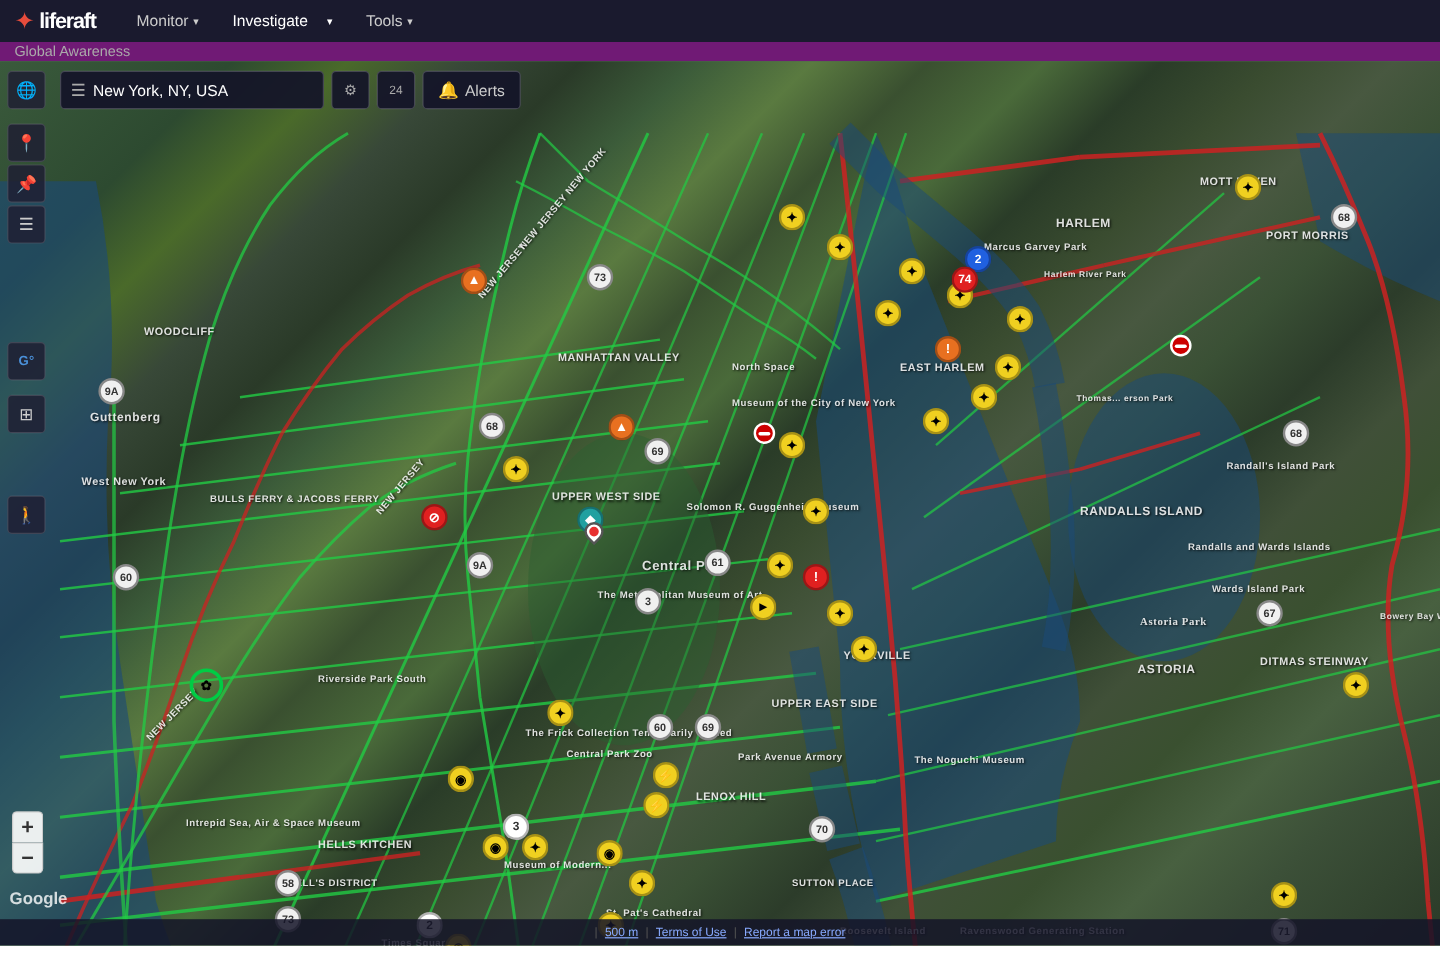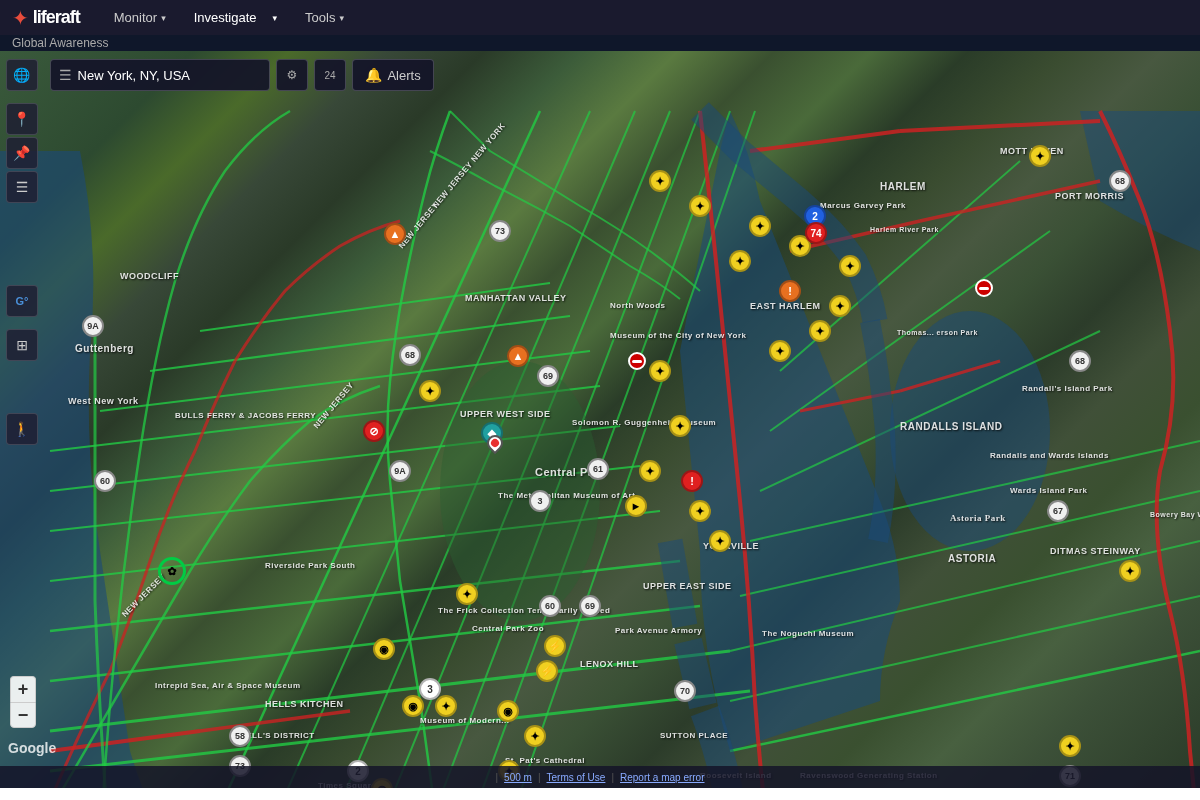--- a/index.html
+++ b/index.html
@@ -42,21 +42,21 @@
       gap: 4px;
       cursor: pointer;
       position: relative;
     }
     .nav-item.active { color: #fff; gap: 16px; }
     .nav-chevron { font-size: 9px; }
 
     
     #breadcrumb-bar {
       height: 16px;
-      background: #0f172a;
+      background: #701a75;
       display: flex;
       align-items: center;
       padding: 0 12px;
       color: #aaa;
       font-size: 12px;
     }
 
     
     #map-container {
       position: relative;
@@ -258,21 +258,21 @@
       font-size: 10px;
       font-weight: bold;
       color: #000;
       transform: translate(-50%, -50%);
       border: 2px solid rgba(0,0,0,0.3);
       cursor: pointer;
       z-index: 5;
     }
     .marker.yellow { background: #f0d020; }
     .marker.orange { background: #e87020; color: #fff; }
-    .marker.red { background: #e02020; color: #fff; margin-left: 12px; }
+    .marker.red { background: #e02020; color: #fff; }
     .marker.green-circle { background: transparent; border: 3px solid #00cc44; width: 28px; height: 28px; }
     .marker.blue { background: #2060e0; color: #fff; }
     .marker.white { background: #fff; color: #333; }
     .marker.teal { background: #20a0a0; color: #fff; }
 
     
     .area-label {
       position: absolute;
       color: rgba(255,255,255,0.85);
       font-size: 10px;
@@ -518,21 +518,21 @@
       <div class="area-label" style="left: 800px; top: 720px; font-size: 8px;">Ravenswood
 Generating Station</div>
       <div class="area-label" style="left: 318px; top: 730px; font-size: 8px;">Times Square</div>
       <div class="area-label" style="left: 950px; top: 462px; font-size: 9px; font-family: Liberation Serif, serif;">Astoria Park</div>
       <div class="area-label" style="left: 1050px; top: 495px; font-size: 9px;">DITMAS
 STEINWAY</div>
       <div class="area-label" style="left: 948px; top: 502px; font-size: 10px;">ASTORIA</div>
       <div class="area-label" style="left: 1055px; top: 140px; font-size: 9px;">PORT MORRIS</div>
       <div class="area-label" style="left: 1000px; top: 95px; font-size: 9px;">MOTT HAVEN</div>
       <div class="area-label" style="left: 880px; top: 130px; font-size: 10px;">HARLEM</div>
-      <div class="area-label" style="left: 610px; top: 250px; font-size: 8px;">North Woods</div>
+      <div class="area-label" style="left: 610px; top: 250px; font-size: 8px;">North Space</div>
       <div class="area-label" style="left: 610px; top: 280px; font-size: 8px;">Museum of the
 City of New York</div>
       <div class="area-label" style="left: 1150px; top: 460px; font-size: 7px;">Bowery Bay
 Water...</div>
       <div class="area-label" style="left: 1010px; top: 435px; font-size: 8px;">Wards Island Park</div>
       <div class="area-label" style="left: 820px; top: 150px; font-size: 8px;">Marcus
 Garvey Park</div>
       <div class="area-label" style="left: 994px; top: 333px; font-size: 8px; padding-left: 28px;">Randall's Island
 Park</div>
       <div class="area-label" style="left: 870px; top: 175px; font-size: 7px;">Harlem

